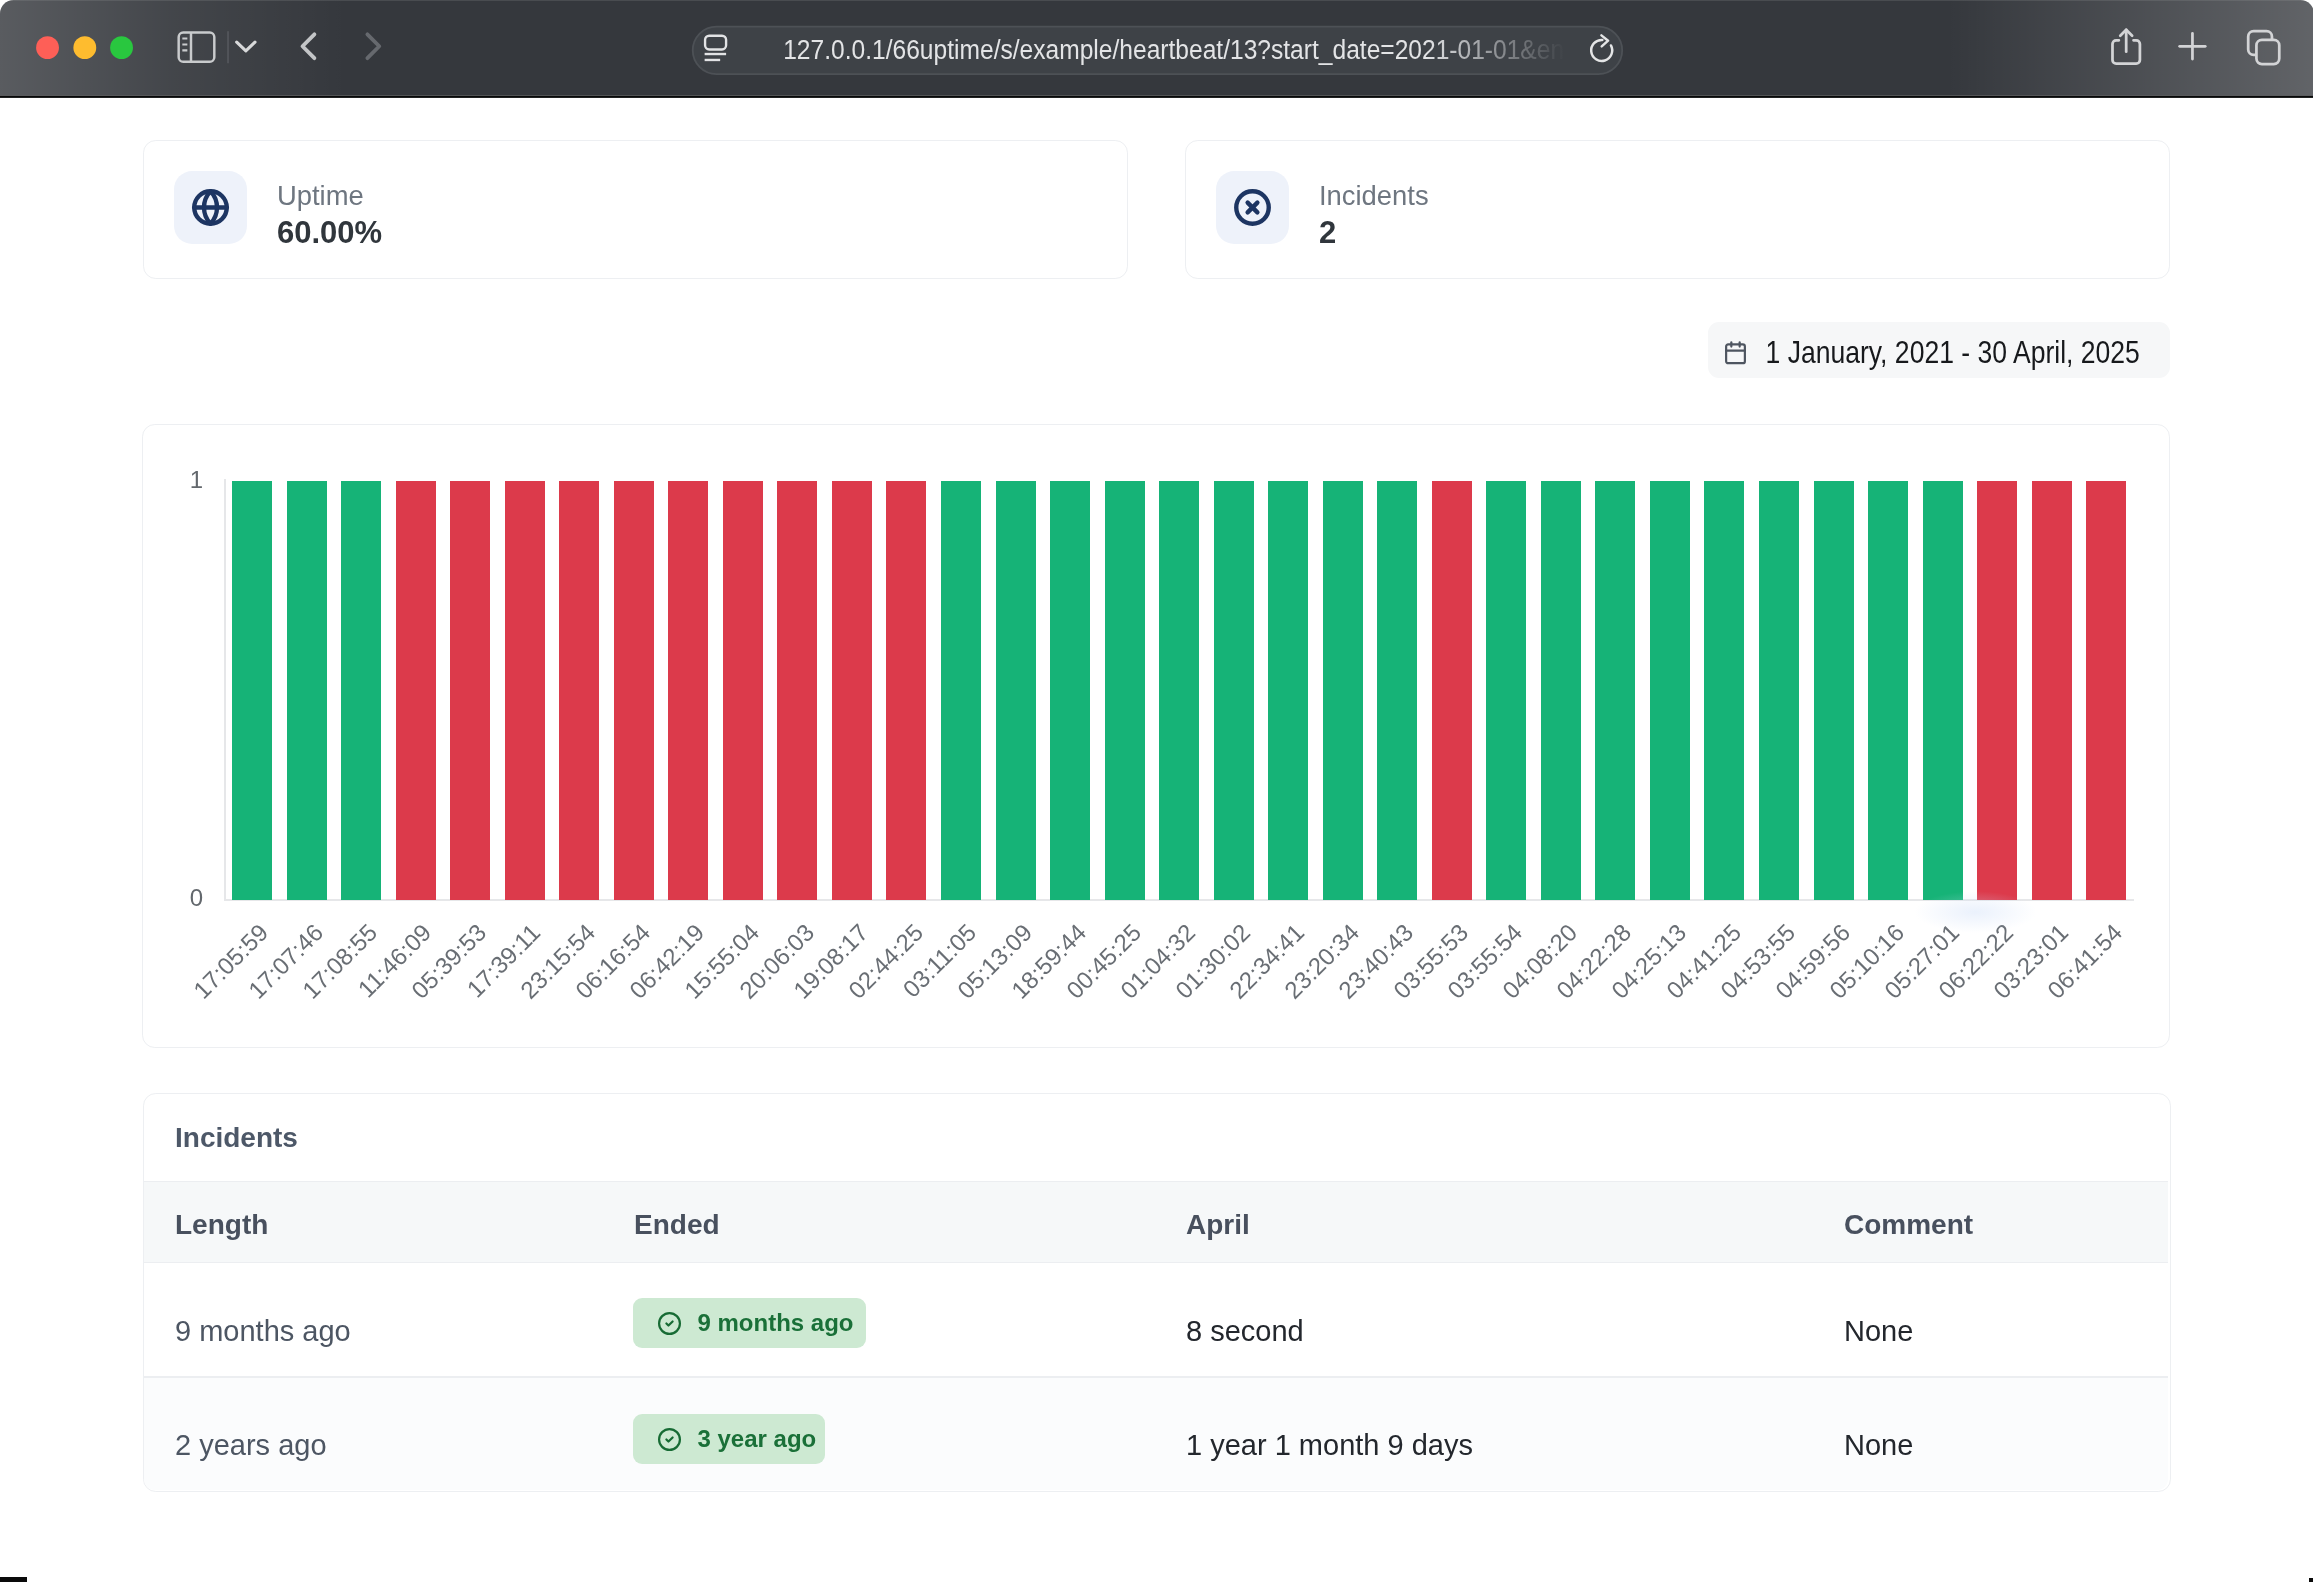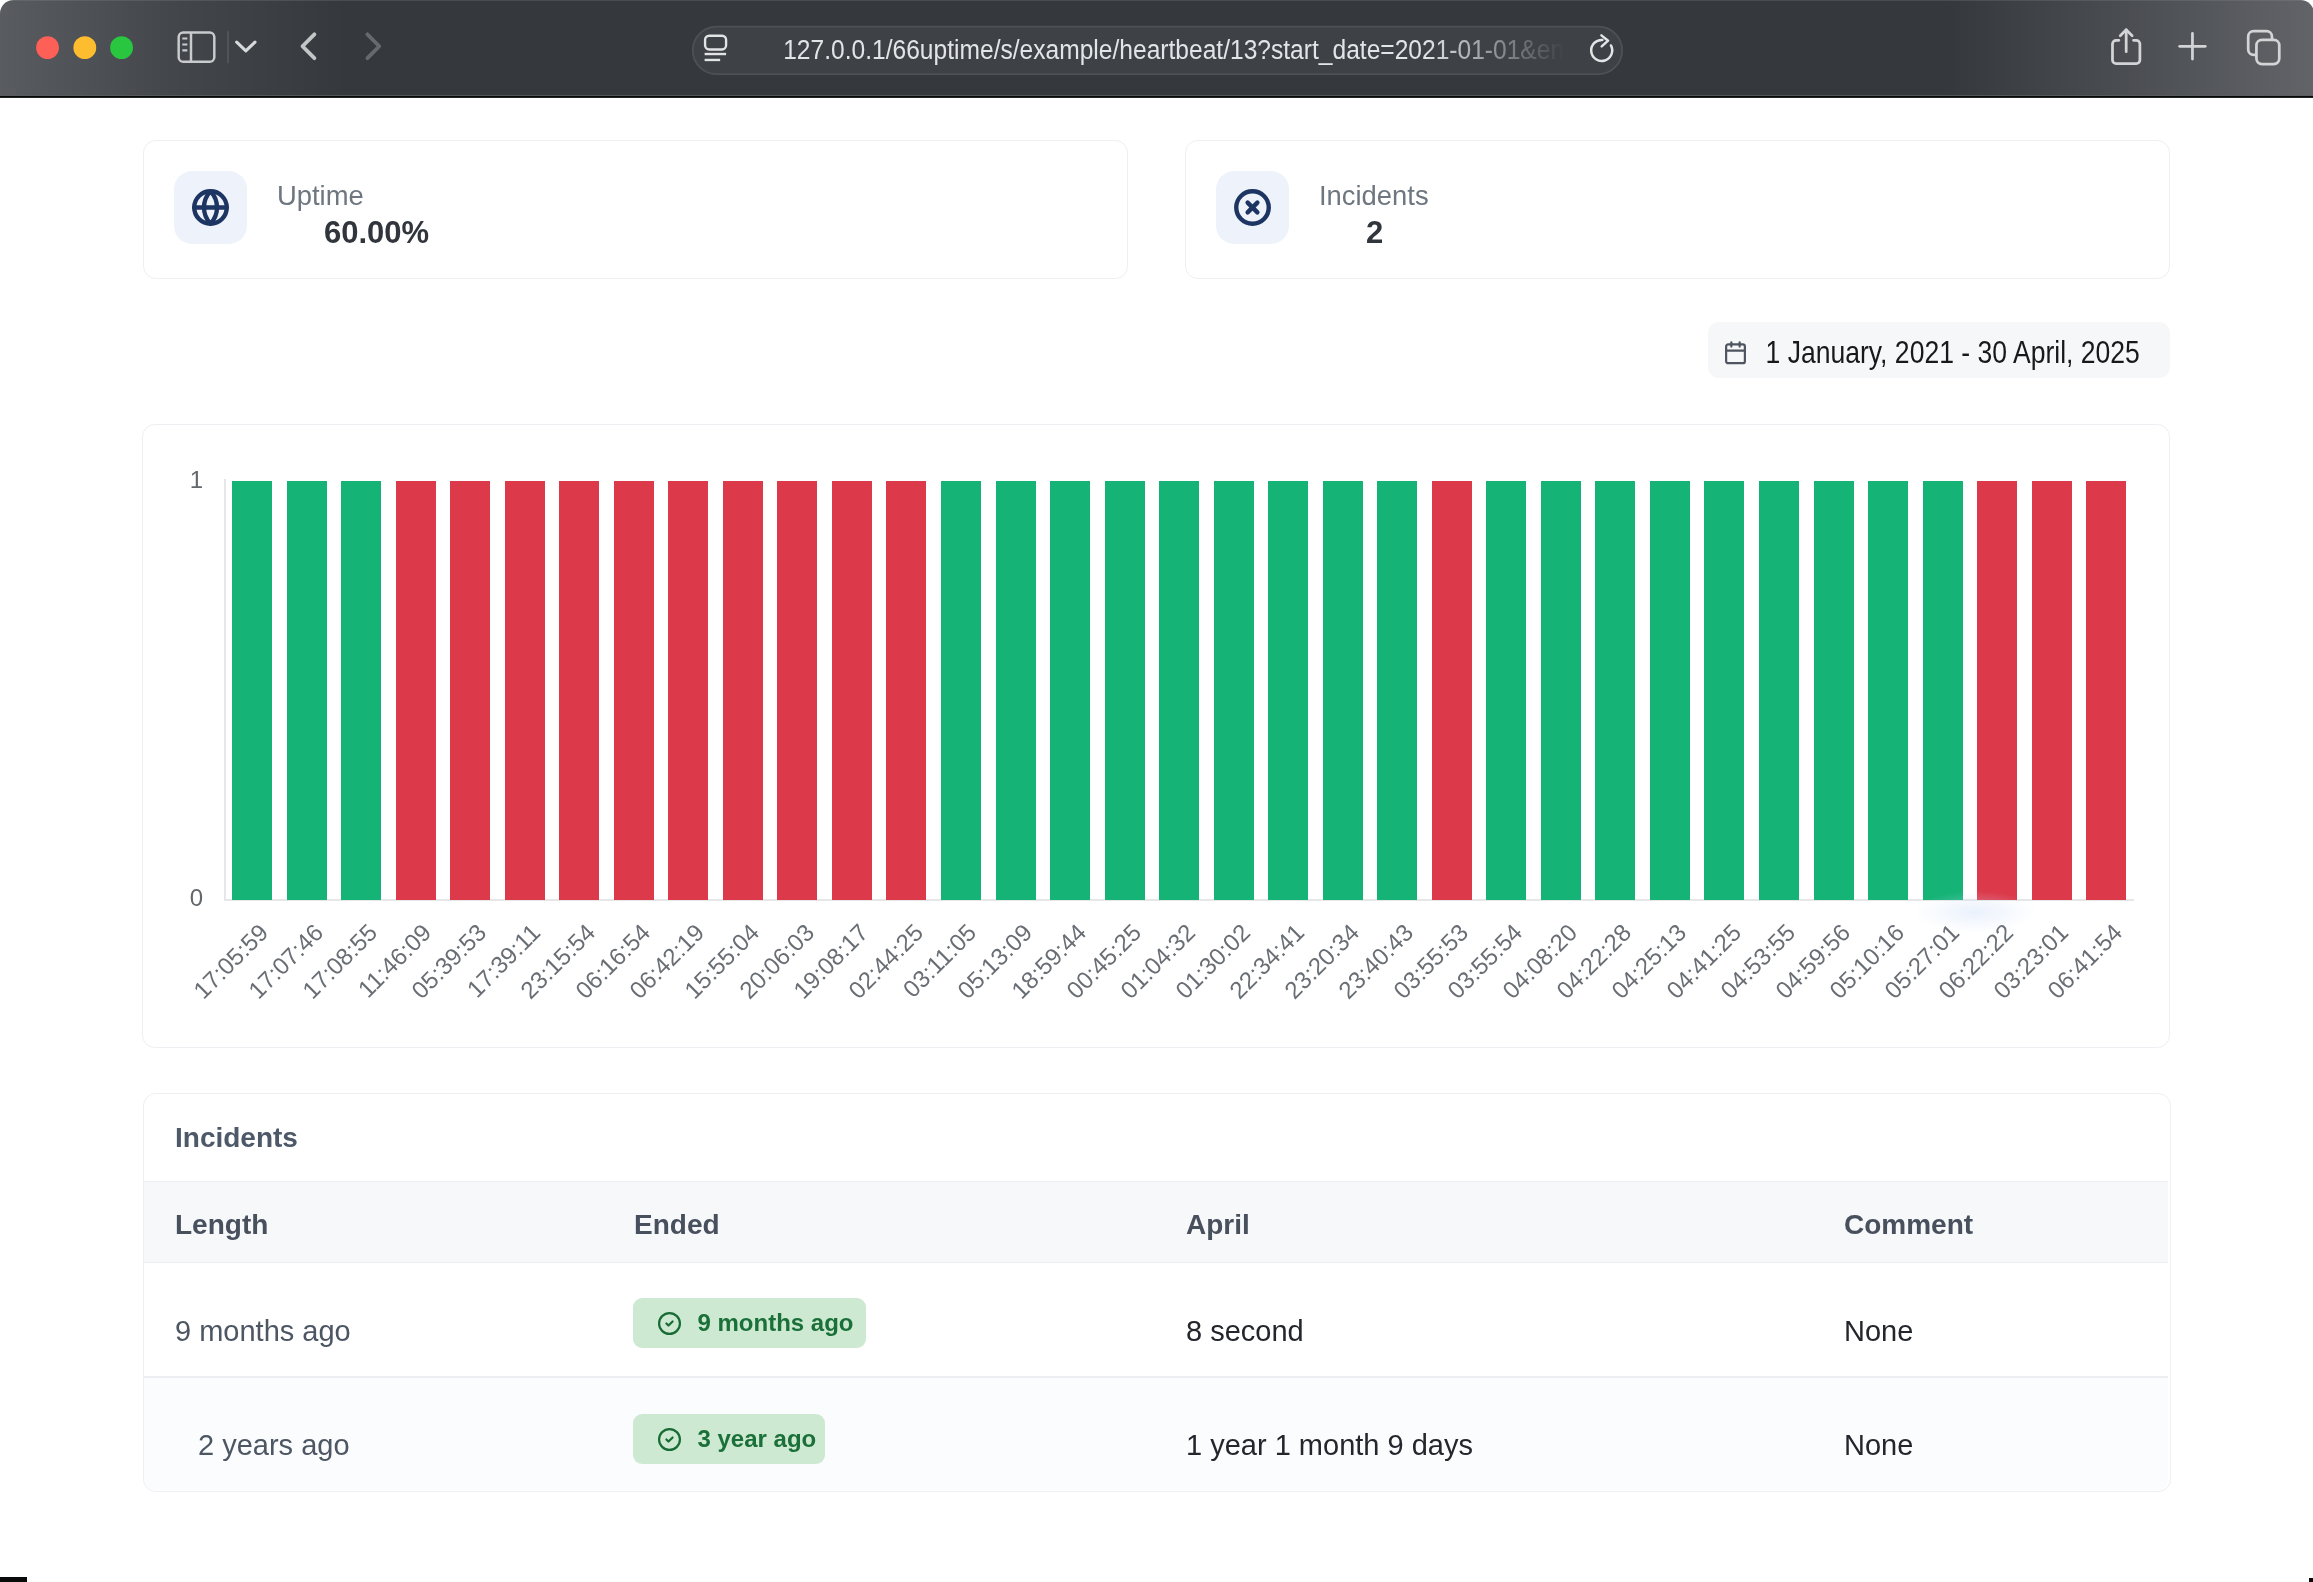--- a/index.html
+++ b/index.html
@@ -1,21 +1,21 @@
 <!DOCTYPE html>
 <html style="font-size:14.6px"><head><meta charset="utf-8">
 <style>
 * { margin:0; padding:0; box-sizing:border-box; }
 html,body { width:2314px; height:1583px; background:#fff;
   font-family:"Liberation Sans", sans-serif; position:relative; overflow:hidden; }
 .card { position:absolute; background:#fff; border:1.8px solid #edeff2; border-radius:12.8px; }
 .iconsq { position:absolute; width:73px; height:73px; border-radius:18.3px; background:#eef2fa;
   display:flex; align-items:center; justify-content:center; }
 .lbl { position:absolute; font-size:27.4px; color:#6e7680; line-height:27.4px; }
-.val { position:absolute; font-size:31px; font-weight:bold; color:#30363c; line-height:31px;margin-left:47px; }
+.val { position:absolute; font-size:31px; font-weight:bold; color:#30363c; line-height:31px; }
 .xl { position:absolute; font-size:24px; color:#696e74; line-height:24px; white-space:nowrap;
   transform:rotate(-45deg); transform-origin:100% 0; }
 .yl { position:absolute; font-size:24px; color:#63686d; line-height:24px; width:55px; text-align:right; left:148px; }
 .th { position:absolute; font-size:28px; font-weight:bold; color:#48505e; line-height:28px; }
 .td { position:absolute; font-size:29px; line-height:29px; }
 .badge { position:absolute; background:#cde9d2; border-radius:9.1px; display:flex; align-items:center; }
 .badge span { font-size:24px; font-weight:bold; color:#1a7038; }
 </style></head>
 <body>
 
@@ -215,21 +215,21 @@
       </svg>
     </div>
   <span style="margin-left:15.5px;">9 months ago</span>
 </div>
 <div class="td" style="left:1186px;top:1317px;color:#23272d;">8 second</div>
 <div class="td" style="left:1844px;top:1317px;color:#23272d;">None</div>
 
 <div style="position:absolute;left:144px;top:1376px;width:2024px;height:1.8px;background:#eceef1;"></div>
 <div style="position:absolute;left:144px;top:1378px;width:2024px;height:112px;background:#fbfcfd;border-radius:0 0 11px 11px;"></div>
 
-<div class="td" style="left:175px;top:1431px;color:#4d5663;margin-left:23px;">2 years ago</div>
+<div class="td" style="left:175px;top:1431px;color:#4d5663;">2 years ago</div>
 <div class="badge" style="left:633px;top:1414px;width:192px;height:50px;">
   <div style="margin-left:24px;display:flex;align-items:center;">
       <svg width="25" height="25" viewBox="0 0 24 24" fill="none" stroke="#176b34" stroke-width="2.1" stroke-linecap="round" stroke-linejoin="round">
         <circle cx="12" cy="12" r="10"></circle>
         <path d="m9 12 2 2 4-4"></path>
       </svg>
     </div>
   <span style="margin-left:15.5px;">3 year ago</span>
 </div>
 <div class="td" style="left:1186px;top:1431px;color:#23272d;">1 year 1 month 9 days</div>

